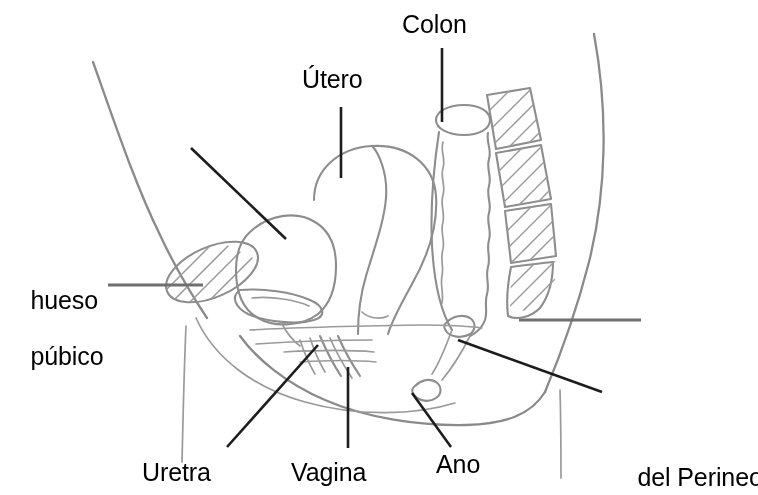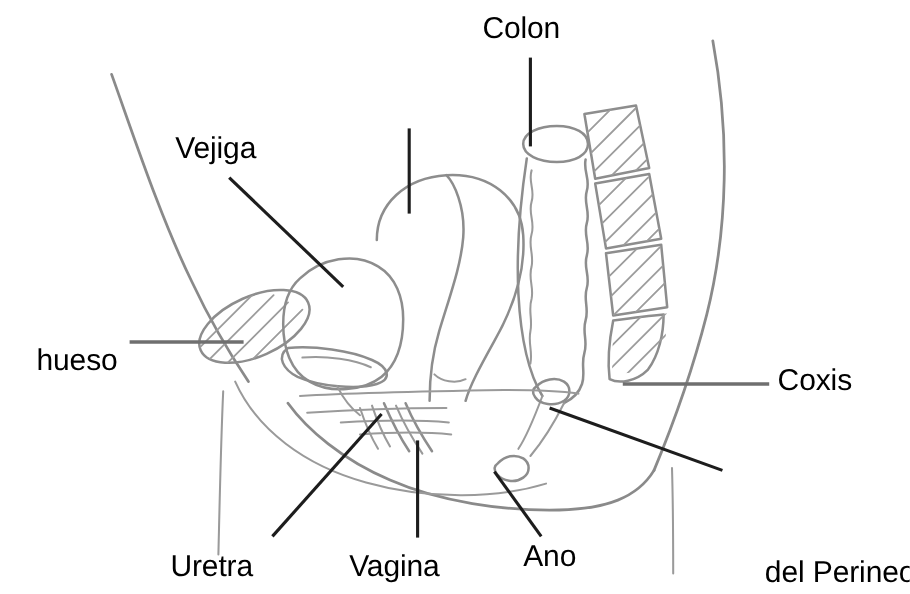--- a/index.html
+++ b/index.html
@@ -223,28 +223,28 @@
     <line class="leader-grey" x1="108" y1="285" x2="203" y2="285"></line>
     <line class="leader-grey" x1="519" y1="320" x2="641" y2="320"></line>
     <line class="leader-dark" x1="458" y1="340" x2="602" y2="392"></line>
     <line class="leader-dark" x1="227" y1="447" x2="318" y2="345"></line>
     <line class="leader-dark" x1="348" y1="367" x2="348" y2="448"></line>
     <line class="leader-dark" x1="451" y1="447" x2="412" y2="393"></line>
   </svg>
 
   <div class="label" style="left:402px; top:11px;">Colon</div>
 
-
-  <div class="label" style="left:146px; top:111px;">Vejiga</div>
+  <div class="label" style="left:302px; top:66px;">Útero</div>
+
 
   <div class="label two-line" style="left:3px; top:258px;">
     <span>hueso</span><br>
+    <span>púbico</span>
   </div>
 
-  <div class="label" style="left:648px; top:304px;">Coxis</div>
 
   <div class="label two-line" style="left:610px; top:379px;">
     <br>
     <span>del Perineo</span>
   </div>
 
   <div class="label" style="left:291px; top:459px;">Vagina</div>
 
   <div class="label" style="left:142px; top:459px;">Uretra</div>
 

